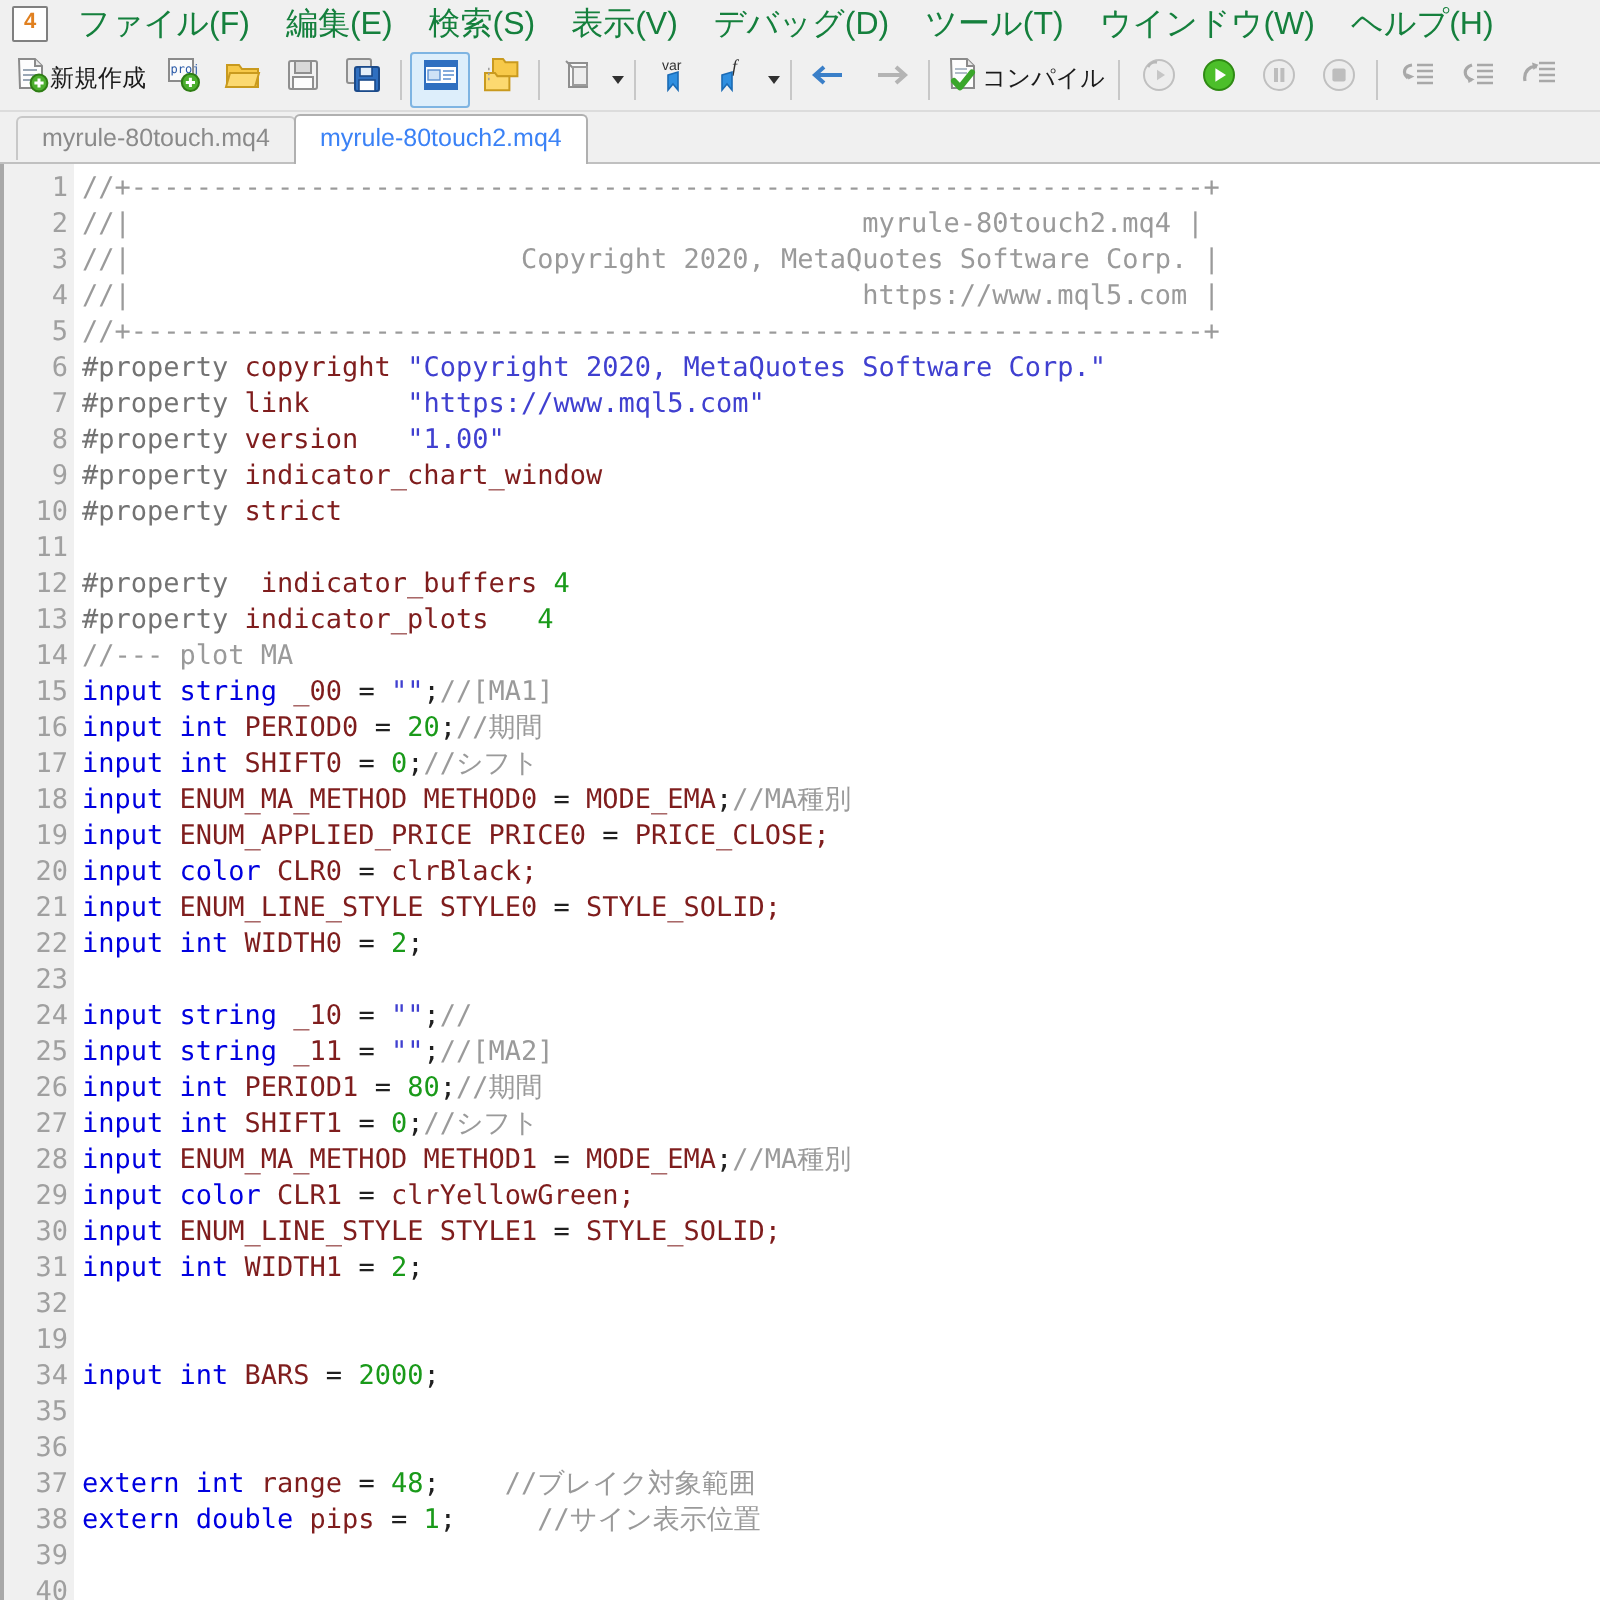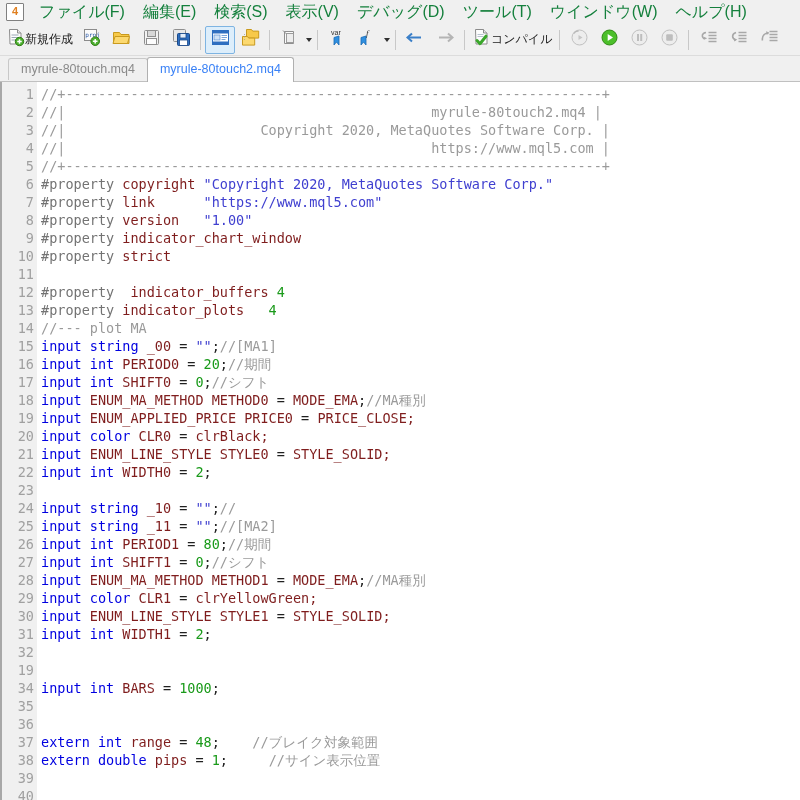--- a/index.html
+++ b/index.html
@@ -519,21 +519,21 @@
         <div class="cl"><span class="t-kw">input string </span><span class="t-id">_10 </span><span class="t-plain">= </span><span class="t-str">""</span><span class="t-plain">;</span><span class="t-com">//</span></div>
         <div class="cl"><span class="t-kw">input string </span><span class="t-id">_11 </span><span class="t-plain">= </span><span class="t-str">""</span><span class="t-plain">;</span><span class="t-com">//[MA2]</span></div>
         <div class="cl"><span class="t-kw">input int </span><span class="t-id">PERIOD1 </span><span class="t-plain">= </span><span class="t-num">80</span><span class="t-plain">;</span><span class="t-com">//期間</span></div>
         <div class="cl"><span class="t-kw">input int </span><span class="t-id">SHIFT1 </span><span class="t-plain">= </span><span class="t-num">0</span><span class="t-plain">;</span><span class="t-com">//シフト</span></div>
         <div class="cl"><span class="t-kw">input </span><span class="t-id">ENUM_MA_METHOD METHOD1 </span><span class="t-plain">= </span><span class="t-id">MODE_EMA</span><span class="t-plain">;</span><span class="t-com">//MA種別</span></div>
         <div class="cl"><span class="t-kw">input color </span><span class="t-id">CLR1 </span><span class="t-plain">= </span><span class="t-id">clrYellowGreen;</span></div>
         <div class="cl"><span class="t-kw">input </span><span class="t-id">ENUM_LINE_STYLE STYLE1 </span><span class="t-plain">= </span><span class="t-id">STYLE_SOLID;</span></div>
         <div class="cl"><span class="t-kw">input int </span><span class="t-id">WIDTH1 </span><span class="t-plain">= </span><span class="t-num">2</span><span class="t-plain">;</span></div>
         <div class="cl">&nbsp;</div>
         <div class="cl">&nbsp;</div>
-        <div class="cl"><span class="t-kw">input int </span><span class="t-id">BARS </span><span class="t-plain">= </span><span class="t-num">1000</span><span class="t-plain">;</span></div>
+        <div class="cl"><span class="t-kw">input int </span><span class="t-id">BARS </span><span class="t-plain">= </span><span class="t-num">2000</span><span class="t-plain">;</span></div>
         <div class="cl">&nbsp;</div>
         <div class="cl">&nbsp;</div>
         <div class="cl"><span class="t-kw">extern int </span><span class="t-id">range </span><span class="t-plain">= </span><span class="t-num">48</span><span class="t-plain">;    </span><span class="t-com">//ブレイク対象範囲</span></div>
         <div class="cl"><span class="t-kw">extern double </span><span class="t-id">pips </span><span class="t-plain">= </span><span class="t-num">1</span><span class="t-plain">;     </span><span class="t-com">//サイン表示位置</span></div>
         <div class="cl">&nbsp;</div>
       </div>
   </div>
 
 </div>
 

